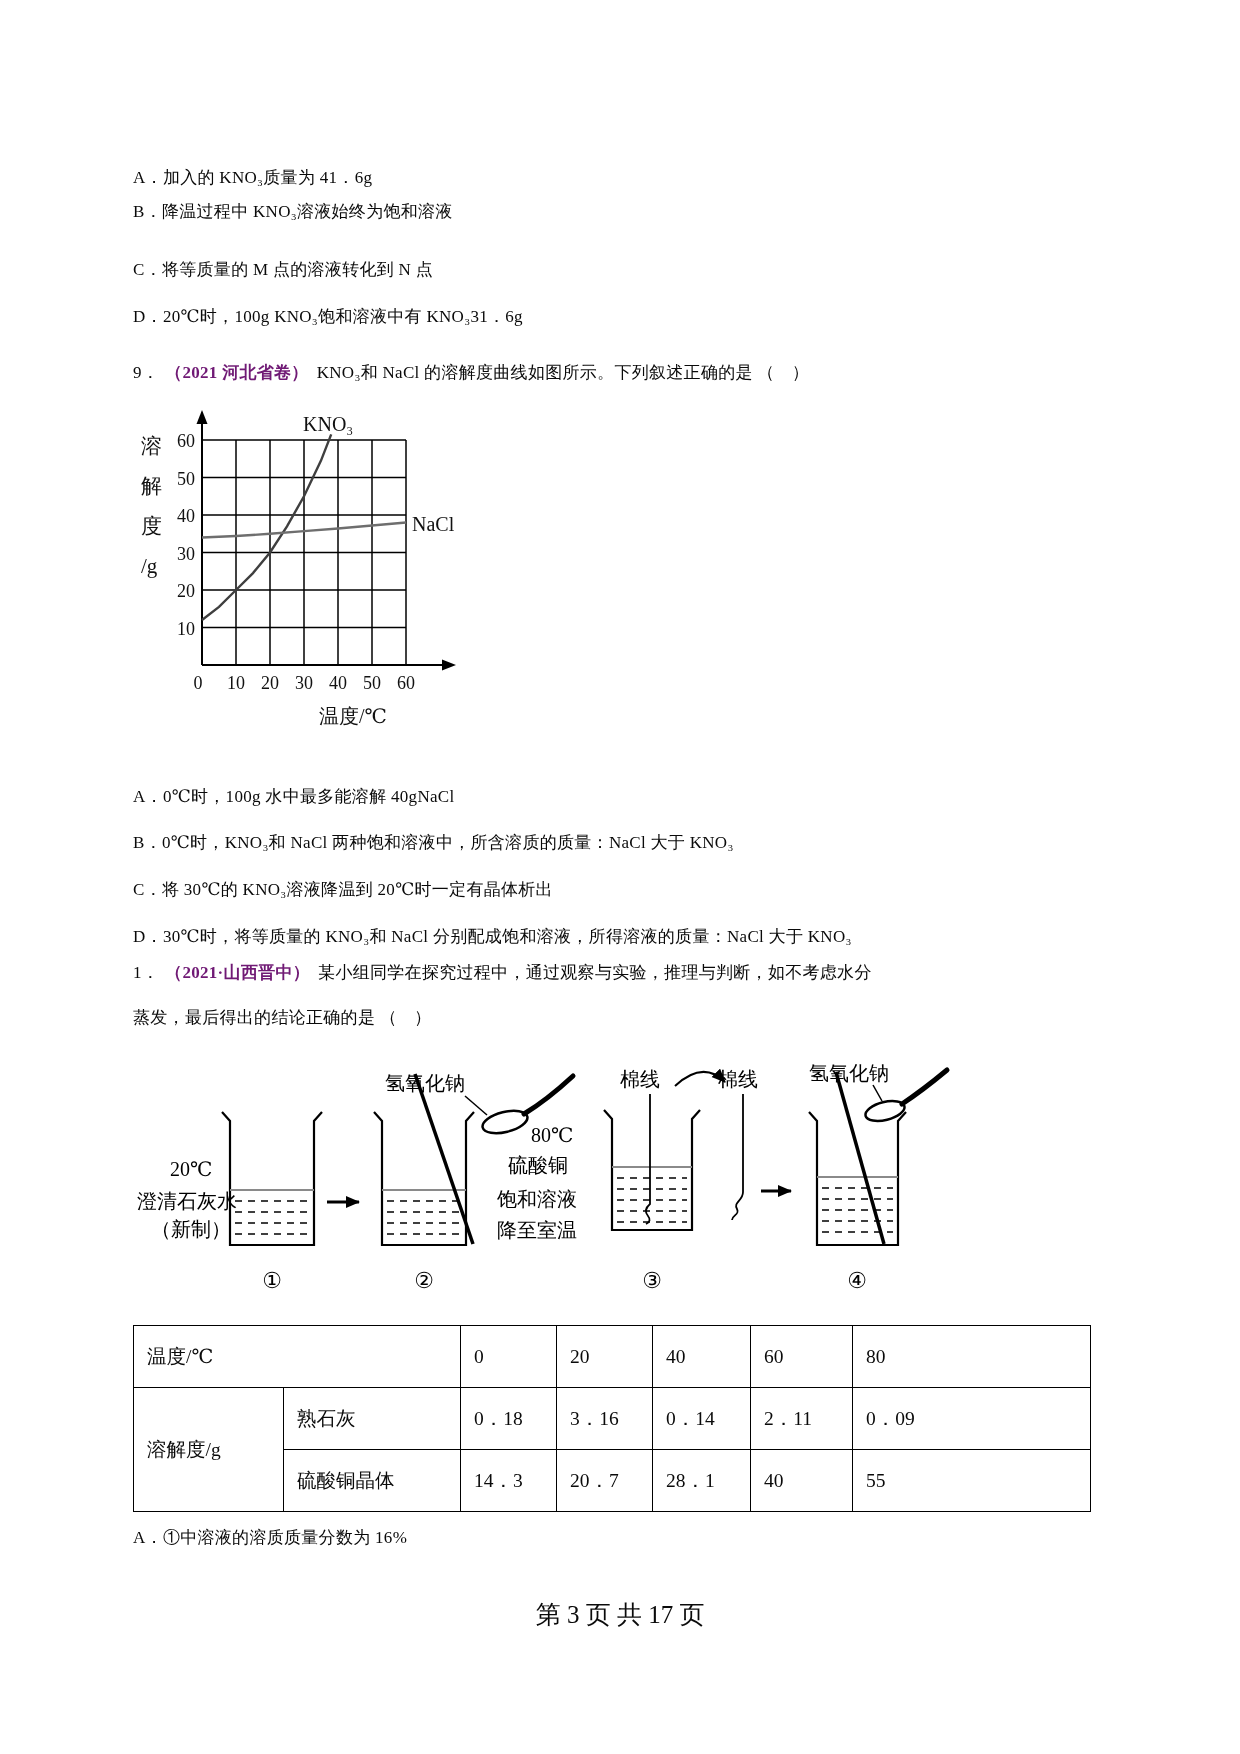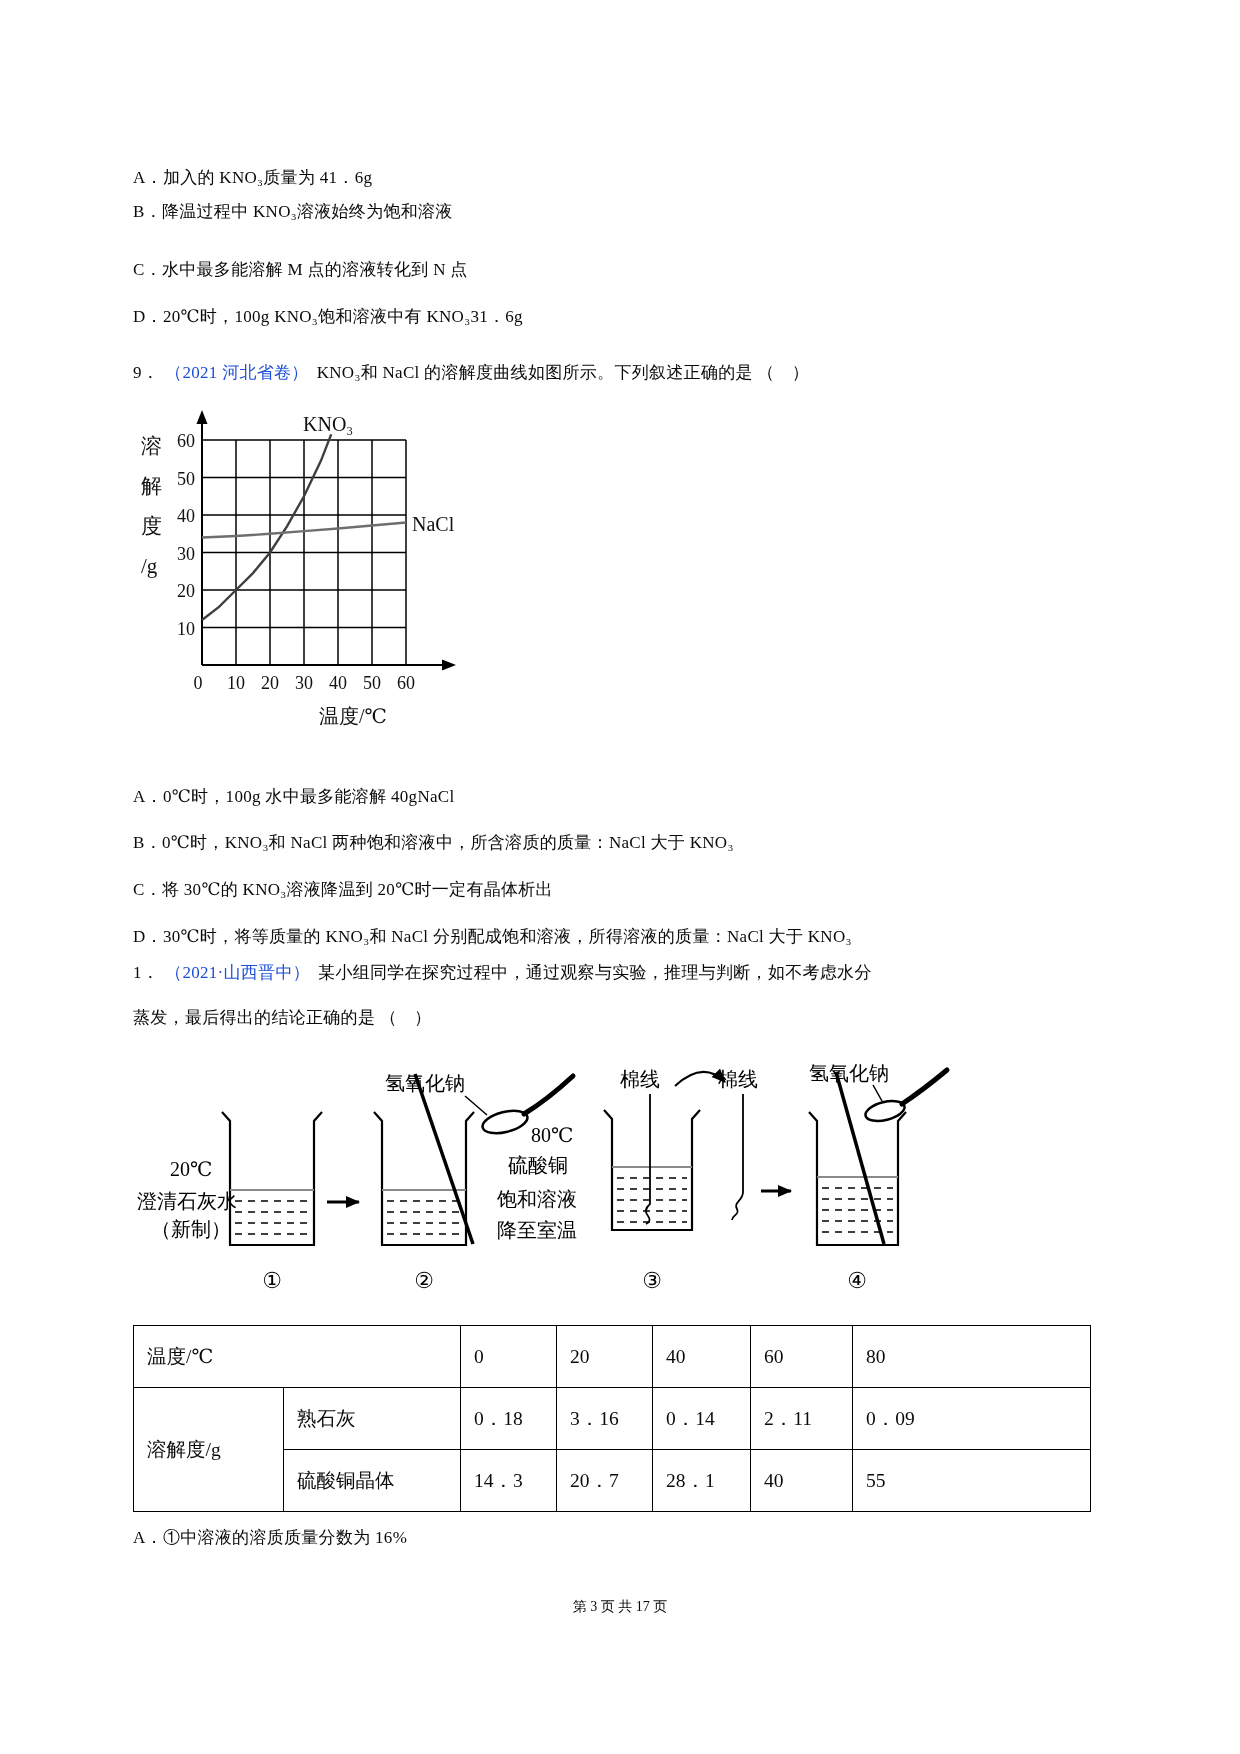--- a/index.html
+++ b/index.html
@@ -2,21 +2,21 @@
 <html><head>
 <meta charset="utf-8">
 <style>
   *{margin:0;padding:0;box-sizing:border-box}
   html,body{background:#fff}
   body{width:1240px;height:1754px;position:relative;color:#0a0a0a;
        font-family:"Liberation Serif","DejaVu Serif",serif;}
   .abs{position:absolute;white-space:nowrap}
   .tline{font-size:17px;letter-spacing:.3px}
   .qnum{margin-right:6px}
-  .src{color:#1d4ed8;font-weight:normal;margin-right:8px}
+  .src{color:#701a75;font-weight:bold;margin-right:8px}
   .stem{}
   
   .grid{stroke:#000;stroke-width:1.5}
   .axis{stroke:#000;stroke-width:2}
   .axhead{fill:#000}
   .tick{font-size:18px;fill:#111}
   .ty{text-anchor:end}
   .tx{text-anchor:middle}
   .ylab{font-size:21px;fill:#111}
   .xlab{font-size:20px;fill:#111}
@@ -31,28 +31,28 @@
   .spoon-bowl{fill:#fff;stroke:#000;stroke-width:2.5}
   .spoon-handle{fill:none;stroke:#000;stroke-width:5;stroke-linecap:round}
   .lline{stroke:#000;stroke-width:1.5}
   .darrow{stroke:#000;stroke-width:3}
   .arc{fill:none;stroke:#000;stroke-width:2}
   .dlabel{font-size:20px;fill:#000}
   .dnum{font-size:22px;text-anchor:middle;fill:#000}
   
   table.sol{border-collapse:collapse;table-layout:fixed}
   table.sol td{border:1.8px solid #000;font-size:19.5px;padding-left:13px;height:62px;background:#fff}
-  .footer{font-size:14px;text-align:center;width:1240px;left:0}
+  .footer{font-size:25px;text-align:center;width:1240px;left:0}
 </style>
 </head>
 <body>
 
 <div class="abs tline" style="left:133px;top:166px">A．加入的 KNO₃质量为 41．6g</div>
 <div class="abs tline" style="left:133px;top:200px">B．降温过程中 KNO₃溶液始终为饱和溶液</div>
-<div class="abs tline" style="left:133px;top:258px">C．水中最多能溶解 M 点的溶液转化到 N 点</div>
+<div class="abs tline" style="left:133px;top:258px">C．将等质量的 M 点的溶液转化到 N 点</div>
 <div class="abs tline" style="left:133px;top:305px">D．20℃时，100g KNO₃饱和溶液中有 KNO₃31．6g</div>
 
 <div class="abs tline" style="left:133px;top:361px">
   <span class="qnum">9．</span><span class="src">（2021 河北省卷）</span><span class="stem">KNO₃和 NaCl 的溶解度曲线如图所示。下列叙述正确的是 （　）</span>
 </div>
 
 <svg id="chart-svg" class="abs" style="left:133px;top:405px" width="370" height="345" viewBox="0 0 370 345">
     <line x1="103" y1="35" x2="103" y2="260" class="grid"></line>
     <line x1="137" y1="35" x2="137" y2="260" class="grid"></line>
     <line x1="171" y1="35" x2="171" y2="260" class="grid"></line>

